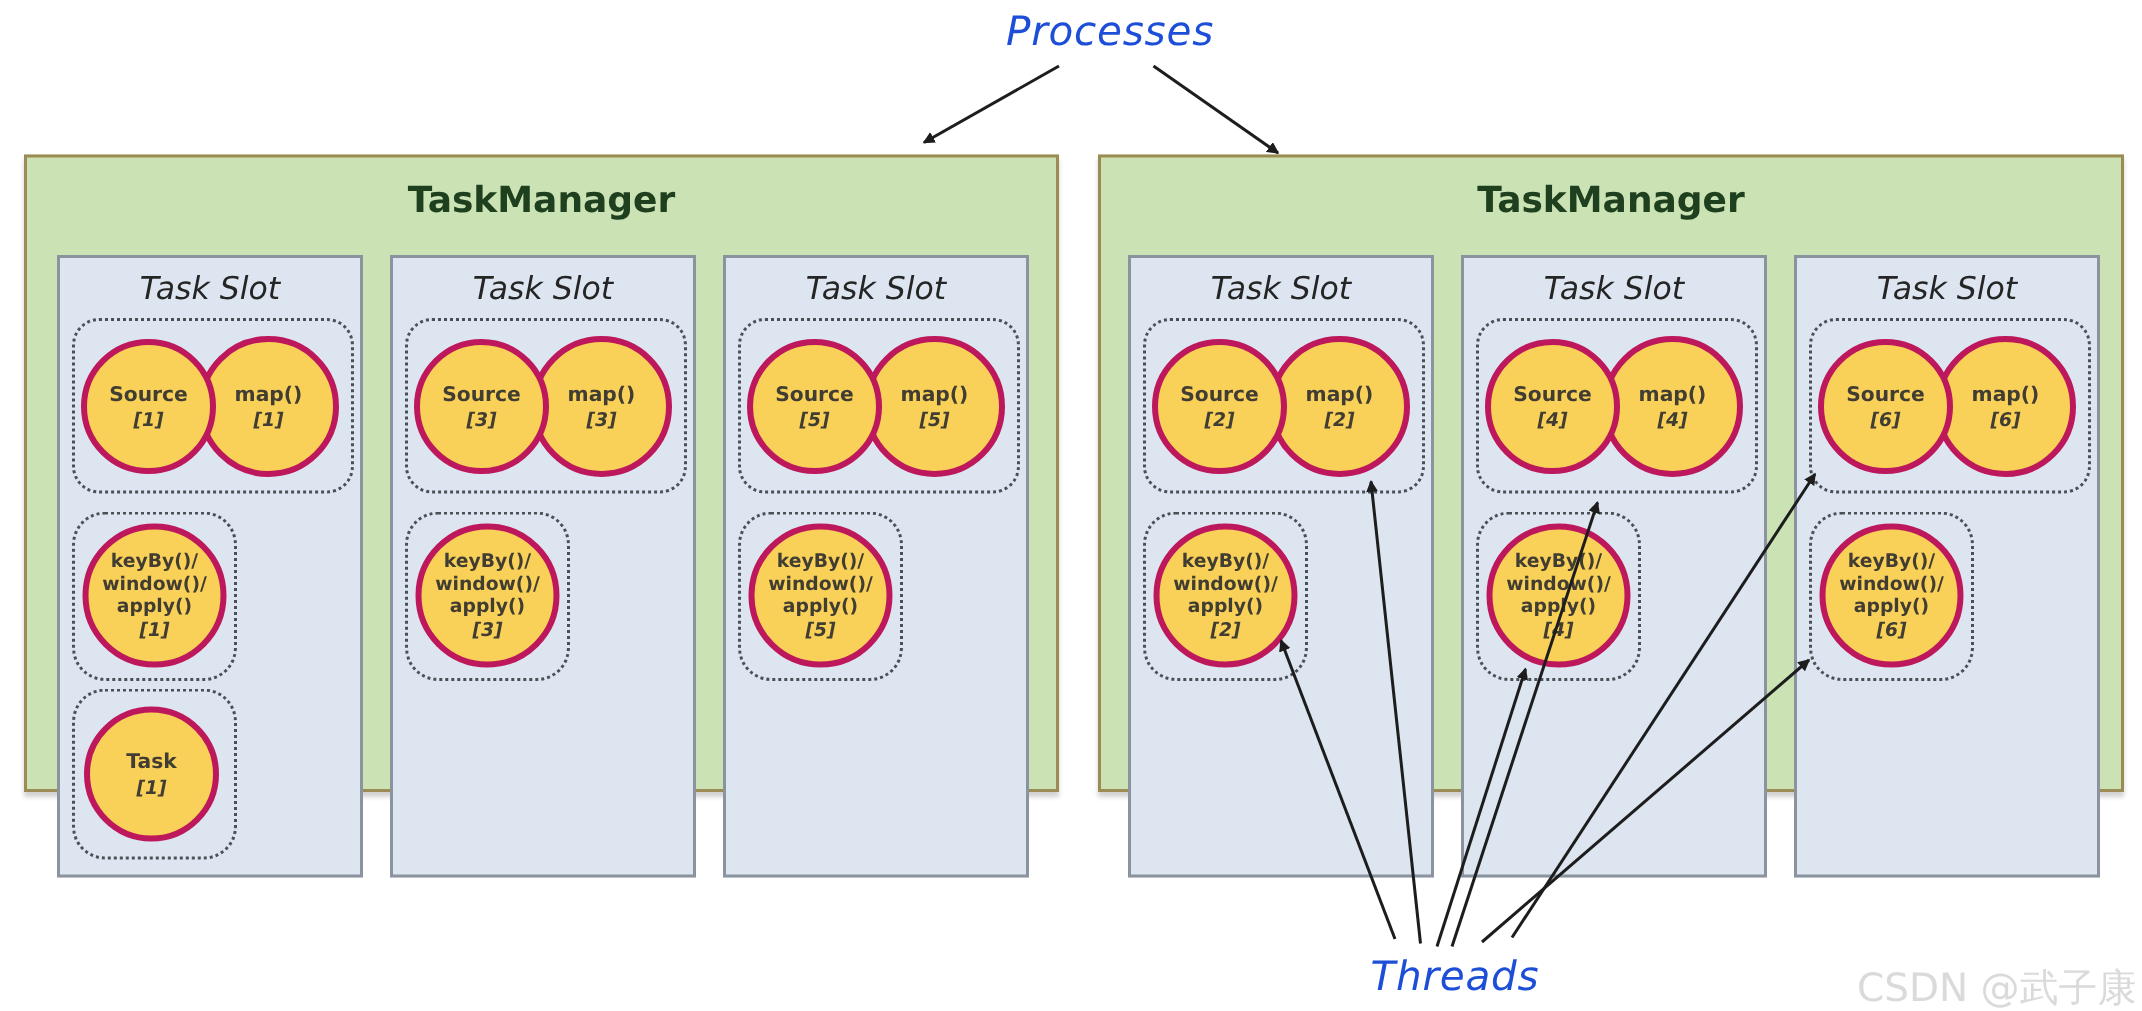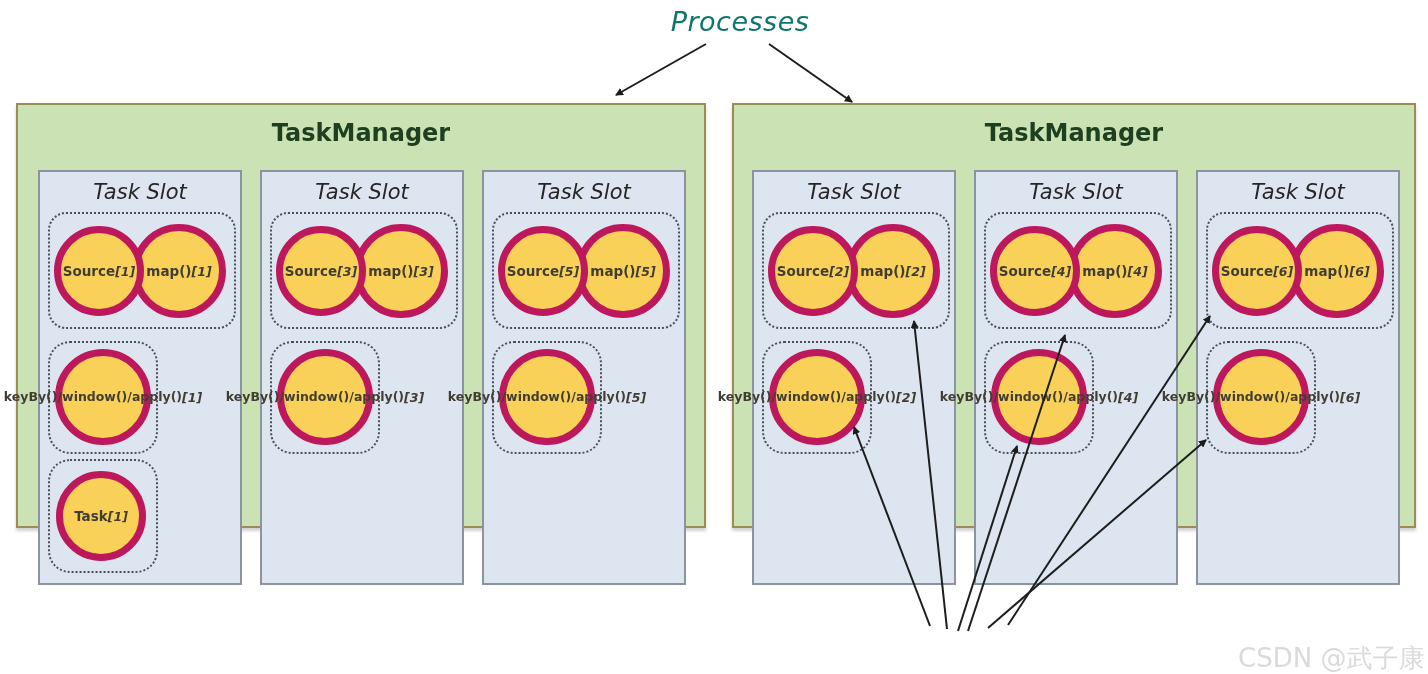--- a/index.html
+++ b/index.html
@@ -11,21 +11,21 @@
     width: 1428px;
     height: 674px;
     background: #ffffff;
     overflow: hidden;
   }
 
   .free-label {
     position: absolute;
     font-style: italic;
     font-size: 27px;
-    color: #0f766e;
+    color: #1d4ed8;
     text-align: center;
     letter-spacing: 0.5px;
   }
 
   
   .tm {
     position: absolute;
     top: 103px;
     height: 425px;
     background: #cbe3b4;
@@ -70,23 +70,23 @@
   }
   .group.srcmap { left: 8px;  top: 40px;  width: 188px; height: 117px; border-radius: 18px; }
   .group.keyby  { left: 8px;  top: 169px; width: 110px; height: 113px; border-radius: 22px; }
   .group.sink   { left: 8px;  top: 287px; width: 110px; height: 114px; border-radius: 22px; }
 
   
   .circle {
     position: absolute;
     border-radius: 50%;
     background: #f9d158;
-    border: 7px solid #be185d;
+    border: 4px solid #be185d;
     display: flex;
-    flex-direction: row;
+    flex-direction: column;
     align-items: center;
     justify-content: center;
     text-align: center;
     color: #413d32;
     font-weight: 600;
     line-height: 1.2;
   }
   .circle .nm  { font-size: 13.5px; }
   .circle .idx { font-size: 12.5px; font-style: italic; }
   .c-source { left: 14px; top: 54px;  width: 90px; height: 90px; z-index: 3; }
@@ -261,20 +261,21 @@
       <div class="group keyby"></div>
       <div class="circle c-keyby">
         <span class="fn">keyBy()/</span>
         <span class="fn">window()/</span>
         <span class="fn">apply()</span>
         <span class="idx">[6]</span>
       </div>
     </div>
   </div>
 
+  <div class="free-label" style="left:900px; top:636px; width:140px;">Threads</div>
 
   <div class="wm-ghost">CSDN @武子康</div>
 
   <svg class="overlay" viewBox="0 0 1428 674">
     <defs>
       <marker id="ah" markerWidth="9" markerHeight="8" refX="7" refY="4" orient="auto" markerUnits="userSpaceOnUse">
         <path d="M0,0 L8,4 L0,8 z" fill="#1d1d1d"></path>
       </marker>
     </defs>
     <g stroke="#1d1d1d" stroke-width="2" fill="none">

